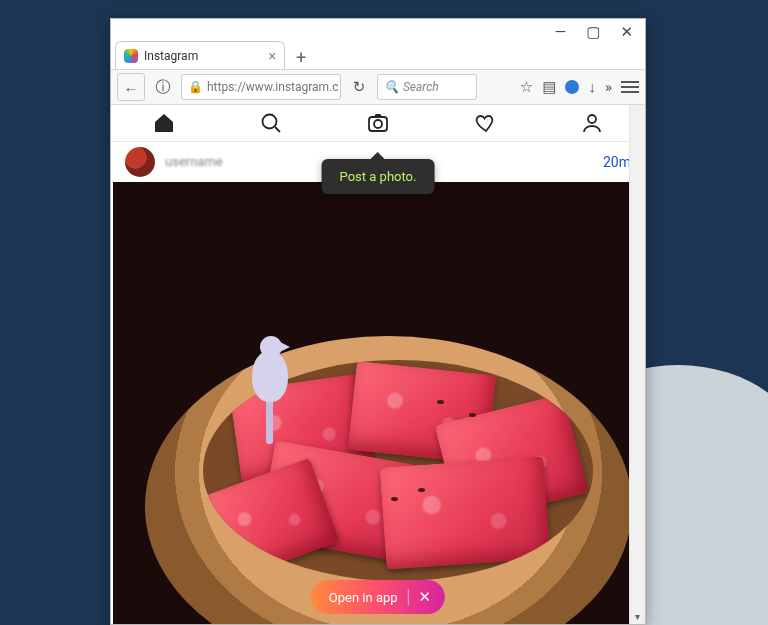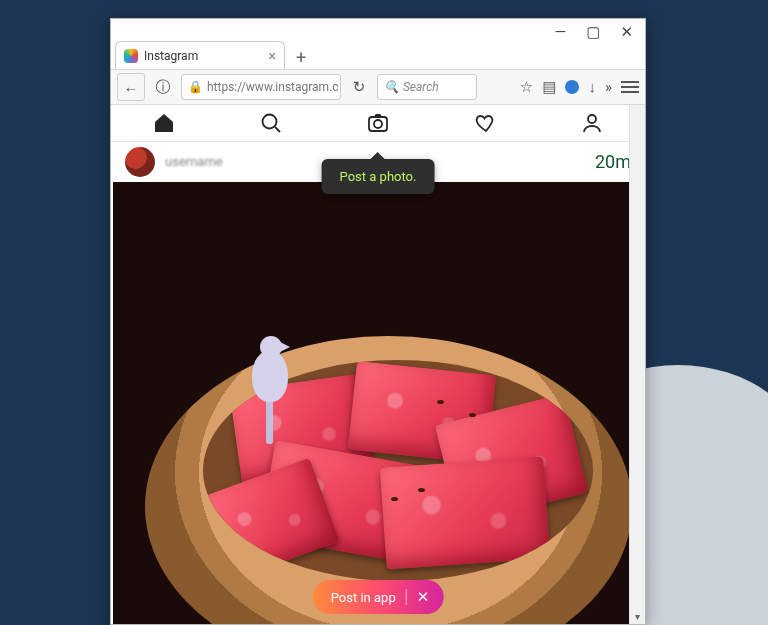--- a/index.html
+++ b/index.html
@@ -129,21 +129,21 @@
 
   .post-head{
     height:48px; display:flex; align-items:center; gap:10px;
     padding:0 14px;
   }
   .avatar{
     width:30px;height:30px;border-radius:50%;
     background:radial-gradient(circle at 35% 35%, #c0392b 0 40%, #7b241c 41% 100%);
   }
   .username{font-size:13px;color:#888;filter:blur(1.3px);}
-  .time{margin-left:auto;font-size:18px;color:#14532d;}
+  .time{margin-left:auto;font-size:14px;color:#1d4ed8;}
 
   .photo{
     position:relative;
     width: calc(100% - 4px);
     margin: 0 2px;
     aspect-ratio: 1/1;
     background:#1a0a0a;
     overflow:hidden;
   }
   
@@ -322,21 +322,21 @@
       </div>
       <div class="bird">
         <div class="stick"></div>
           <div class="body"></div>
           <div class="head"></div>
           <div class="beak"></div>
       </div>
     </div>
 
     <div class="open-in-app">
-      <span>Post in app</span>
+      <span>Open in app</span>
       <span class="divider"></span>
       <span class="x">✕</span>
     </div>
 
     <div class="vscroll">
       <div class="down">▾</div>
     </div>
 
   </div>
 </div>

